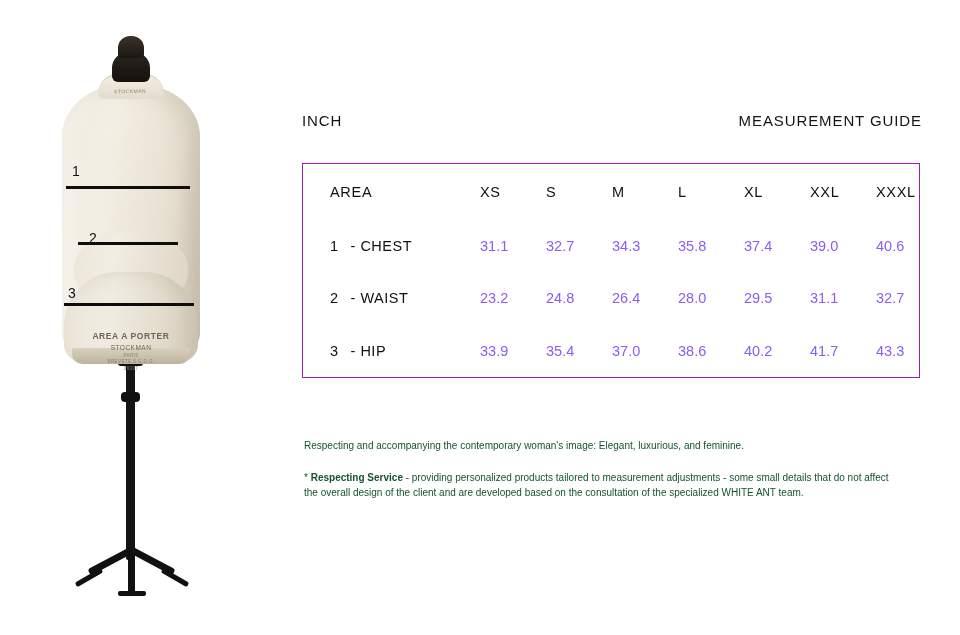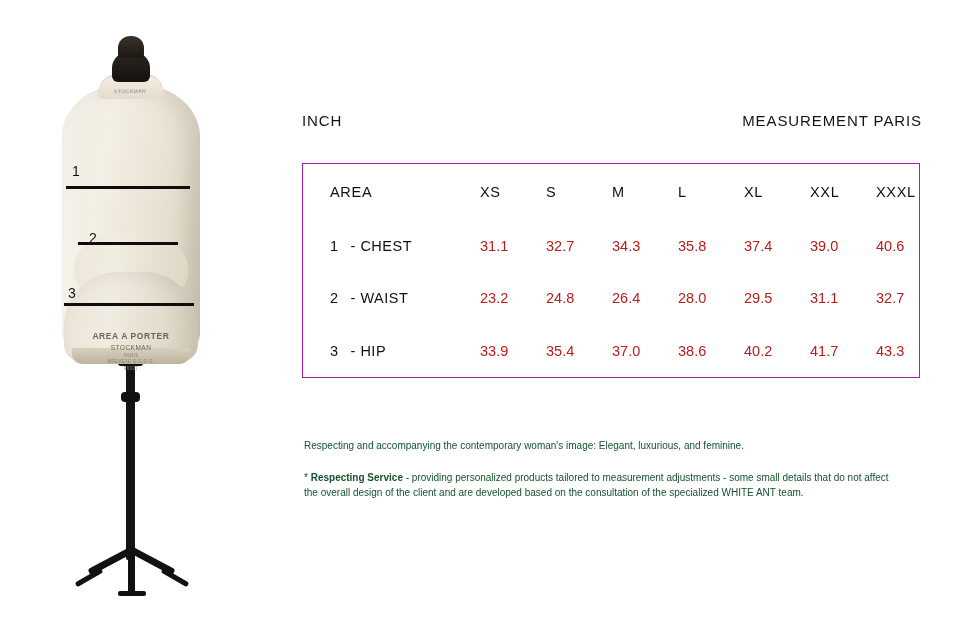--- a/index.html
+++ b/index.html
@@ -258,21 +258,21 @@
   .col-area { width: 150px; padding-left: 27px !important; }
   .col-val  { width: 66px; }
   thead th {
     font-size: 14.5px;
     letter-spacing: 0.7px;
     color: #111;
     height: 56px;
   }
   tbody td {
     font-size: 14.5px;
-    color: #b91c1c;
+    color: #8b5cf6;
     height: 50px;
   }
   tbody td.area-cell {
     color: #111;
     letter-spacing: 0.5px;
   }
   tbody td.area-cell .idx {
     display: inline-block;
     min-width: 16px;
   }
@@ -334,21 +334,21 @@
 
     <div class="measure-num mn-1">1</div>
     <div class="measure-num mn-2">2</div>
     <div class="measure-num mn-3">3</div>
   </div>
 
   <div class="content">
 
     <div class="head-row">
       <div class="unit-label">INCH</div>
-      <div class="guide-title">MEASUREMENT PARIS</div>
+      <div class="guide-title">MEASUREMENT GUIDE</div>
     </div>
 
     <div class="table-box">
       <table class="size-table">
         <thead>
           <tr>
             <th class="col-area">AREA</th>
             <th class="col-val">XS</th>
             <th class="col-val">S</th>
             <th class="col-val">M</th>

